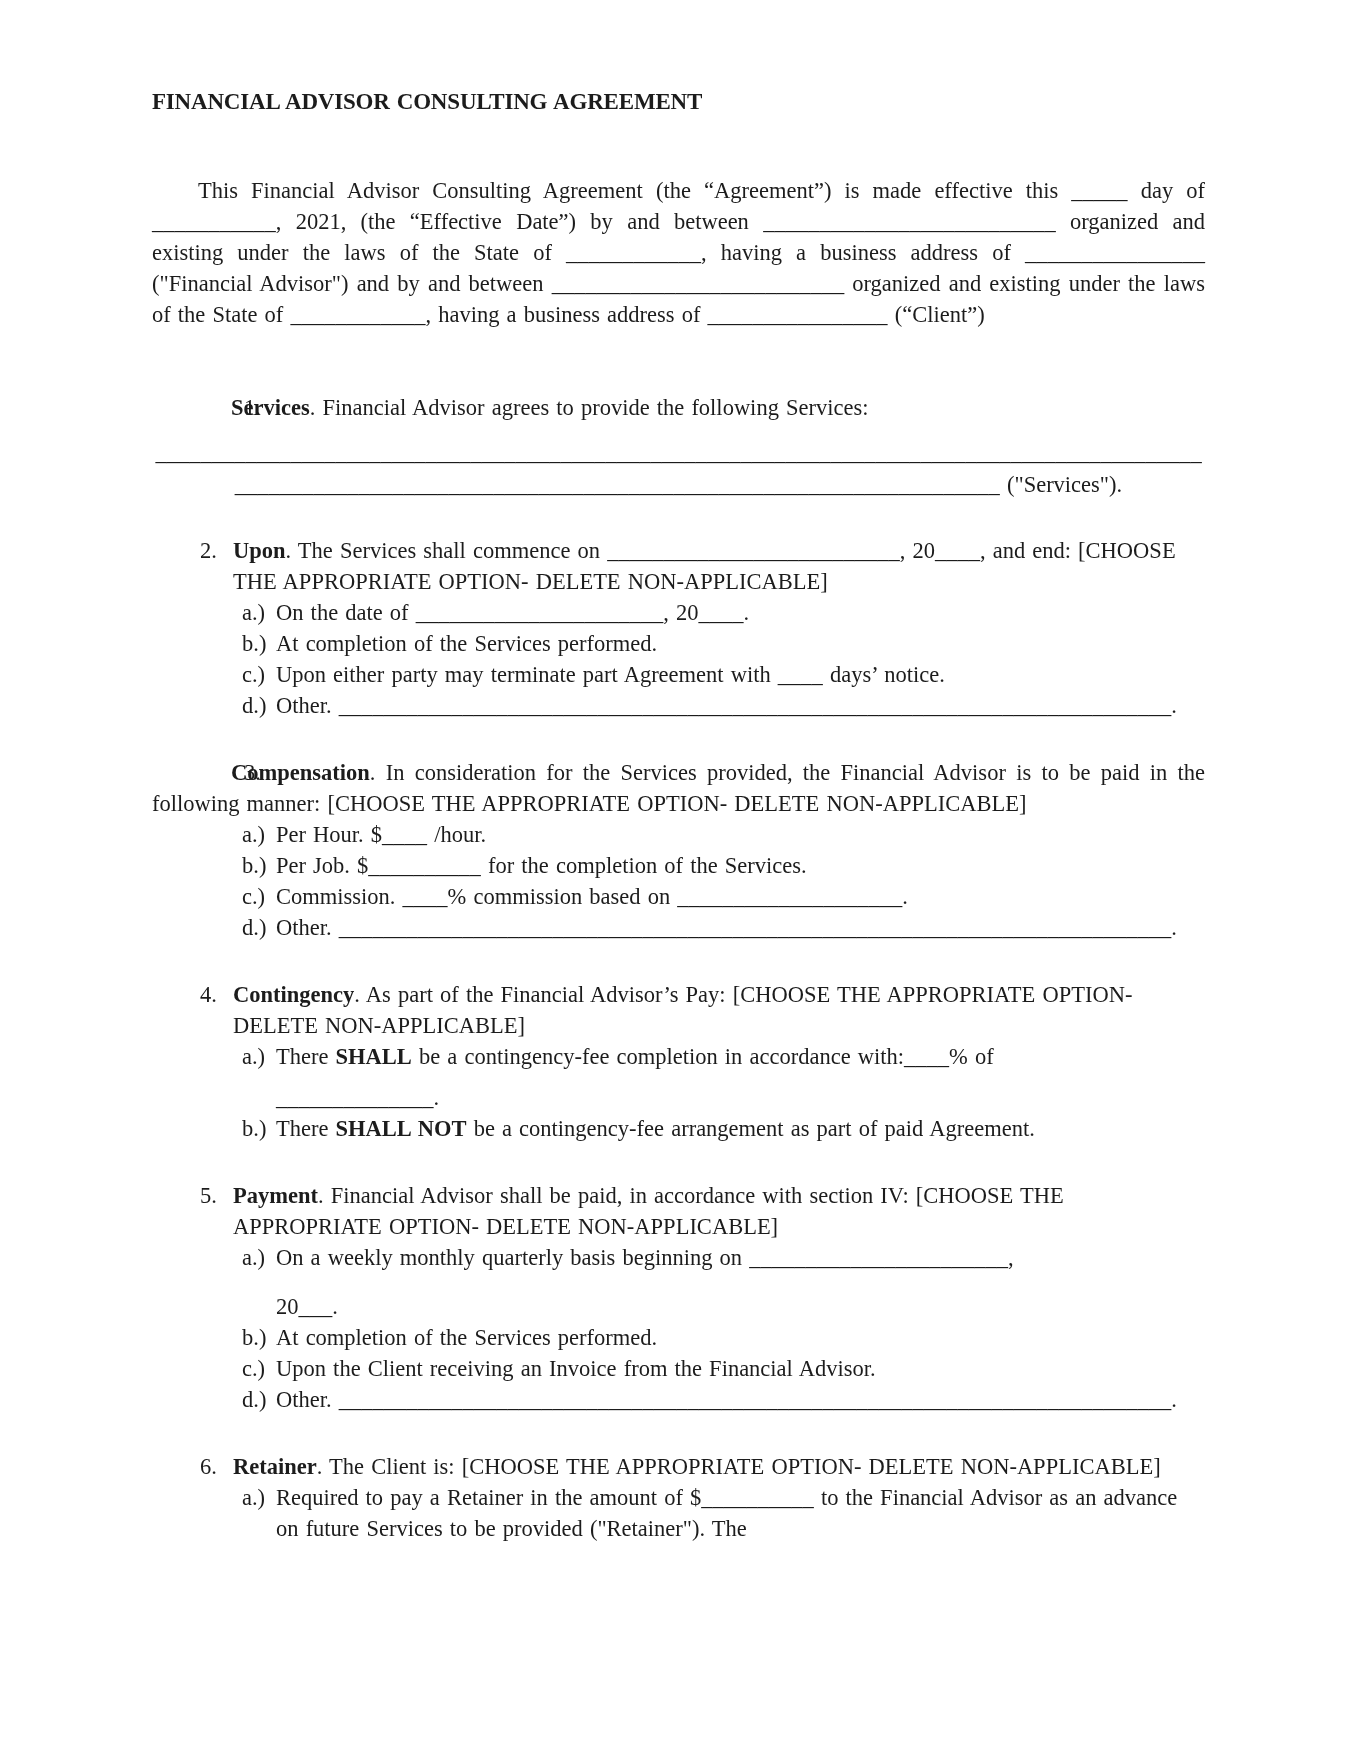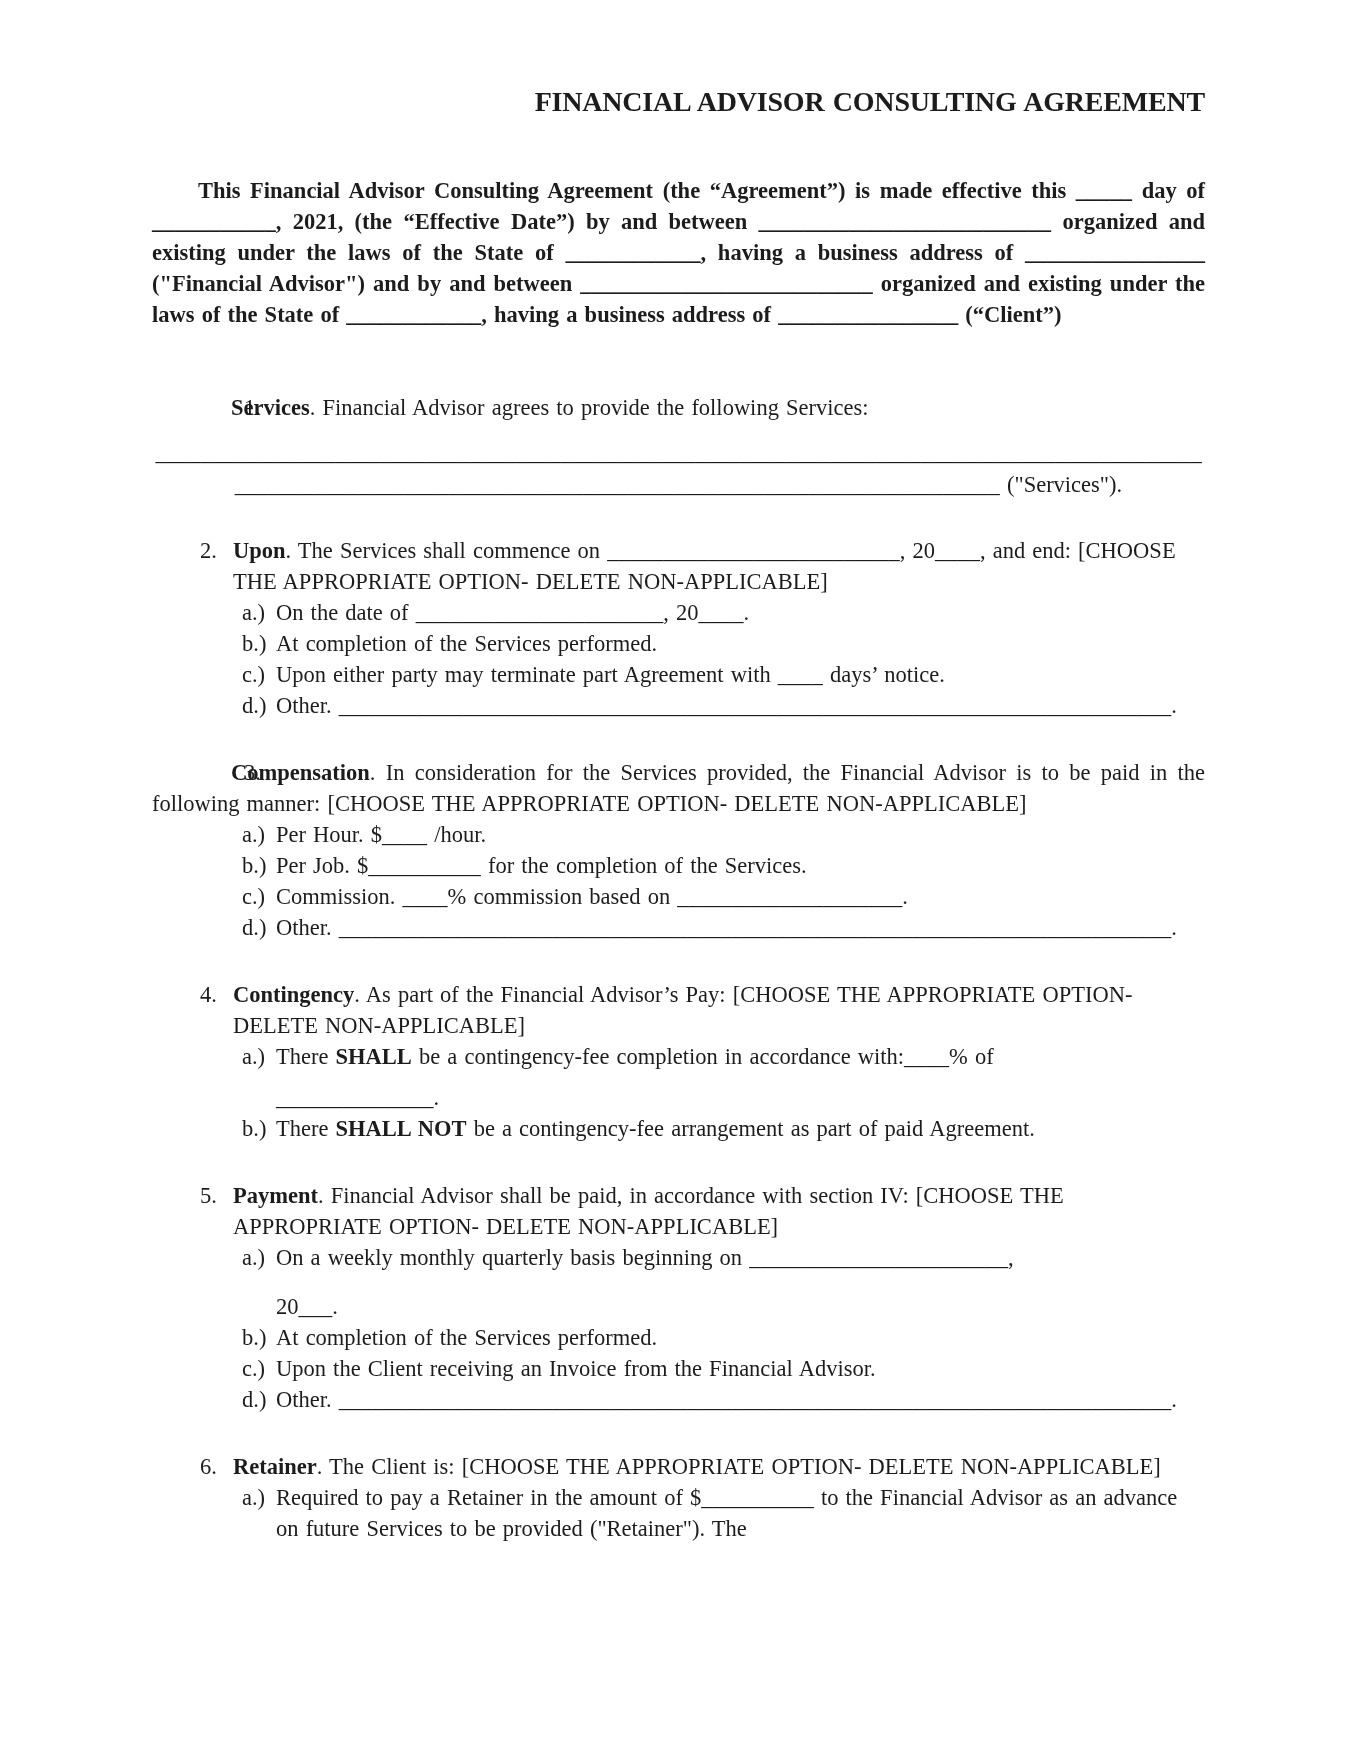--- a/index.html
+++ b/index.html
@@ -15,31 +15,30 @@
     font-size: 22.5px;
     line-height: 31px;
     color: #1c1c1c;
     word-spacing: 1.5px;
   }
   .page {
     padding: 86px 155px 0 152px;
   }
   h1.doc-title {
     margin: 0;
-    font-size: 28px;
+    font-size: 23px;
     line-height: 31px;
     font-weight: bold;
-    text-align: right;
+    text-align: left;
     letter-spacing: -0.2px;
   }
   p.intro {
     margin: 58px 0 0 0;
     text-align: justify;
     text-indent: 46px;
-    font-weight: bold;
   }
   
   p.sec-plain {
     margin: 36px 0 0 0;
     text-align: justify;
     text-indent: 46px;
   }
   p.sec-plain.first { margin-top: 62px; }
   .num {
     display: inline-block;

